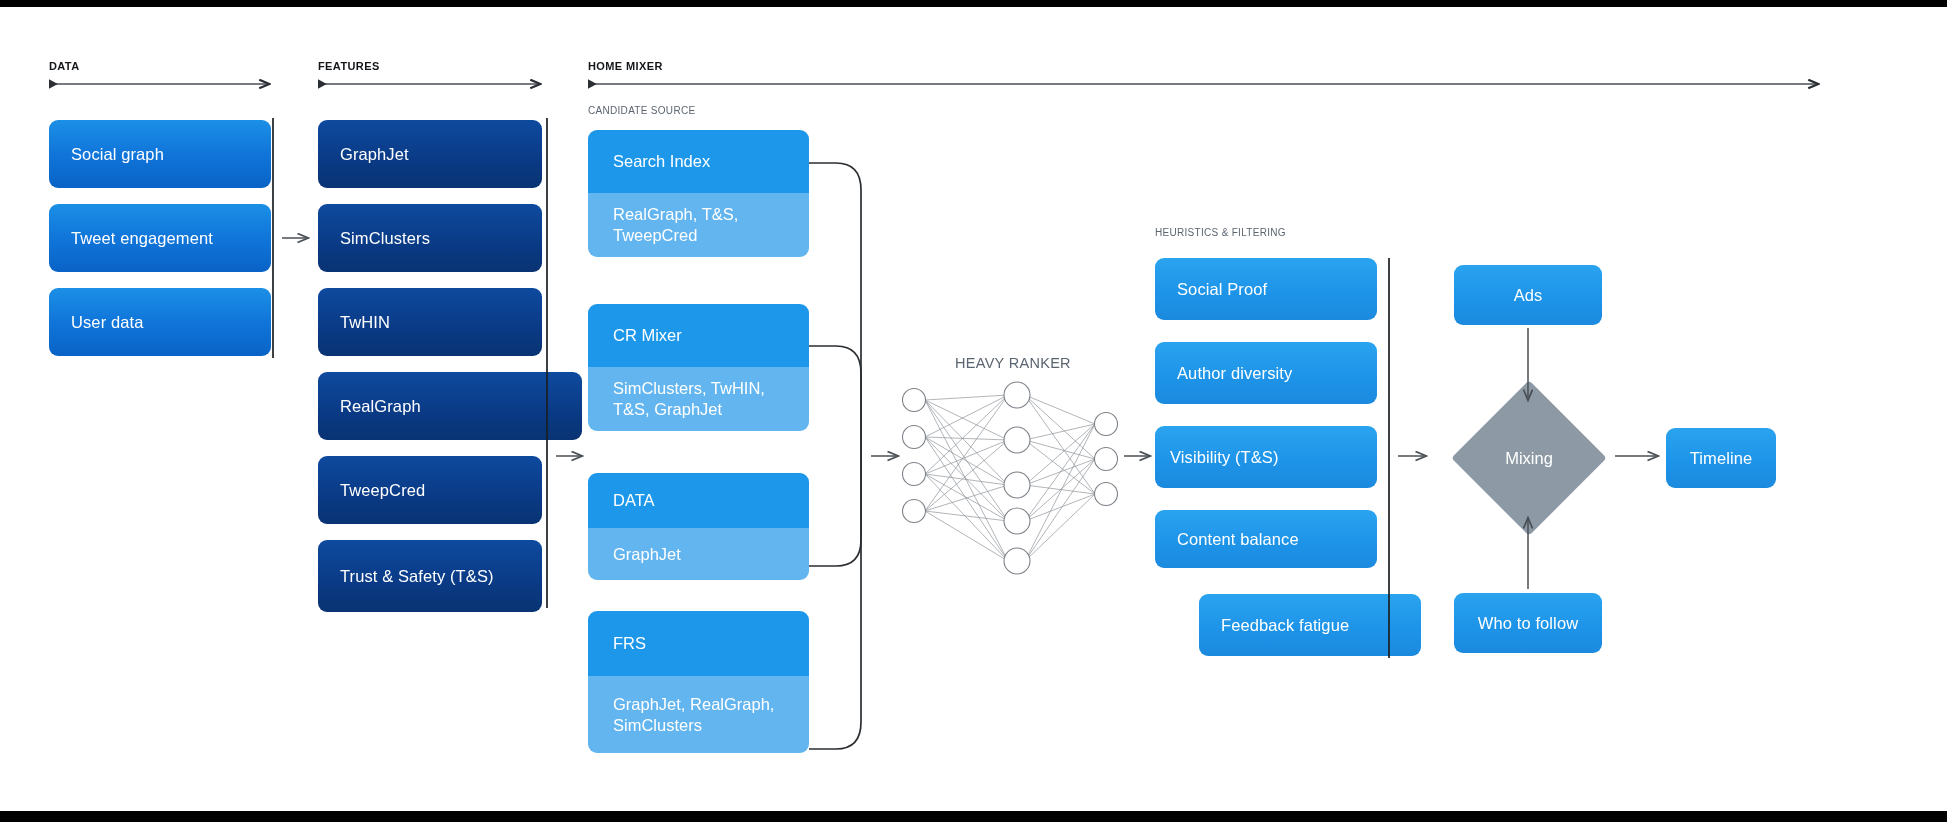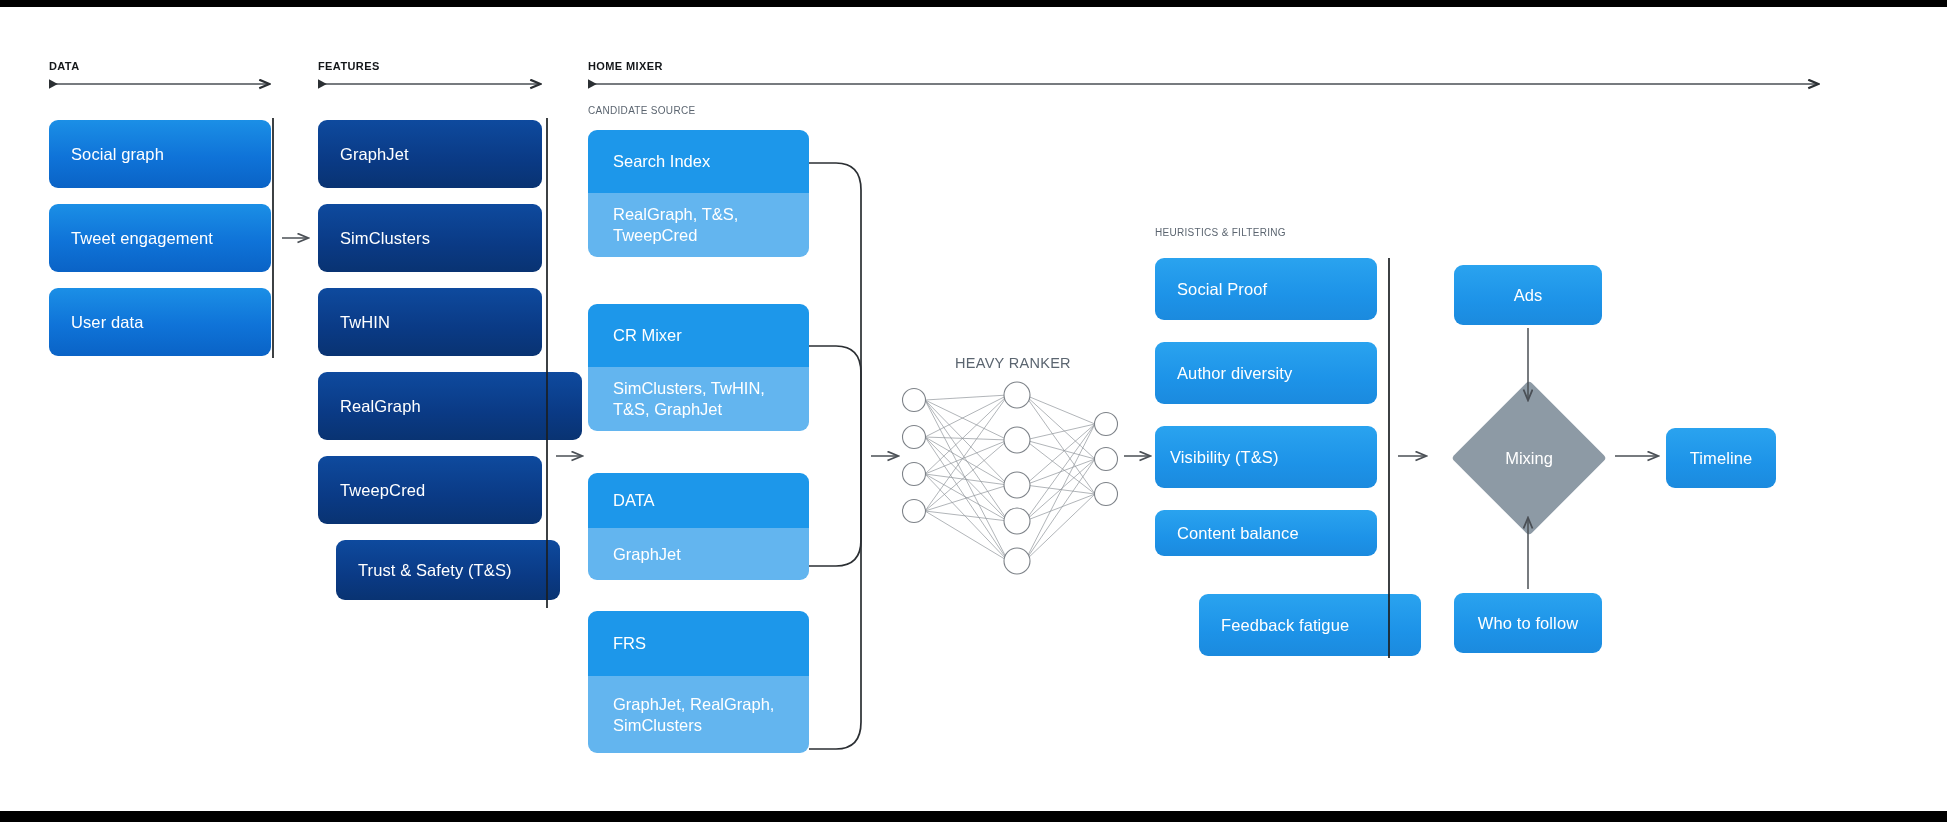--- a/index.html
+++ b/index.html
@@ -169,21 +169,21 @@
   </div>
   <div class="box feature" style="left:318px; top:288px; width:224px; height:68px;">
     <span>TwHIN</span>
   </div>
   <div class="box feature" style="left:318px; top:372px; width:264px; height:68px;">
     <span>RealGraph</span>
   </div>
   <div class="box feature" style="left:318px; top:456px; width:224px; height:68px;">
     <span>TweepCred</span>
   </div>
-  <div class="box feature" style="left:336px; top:540px; width:224px; height:60px;">
+  <div class="box feature" style="left:318px; top:540px; width:224px; height:72px;">
     <span>Trust &amp; Safety (T&amp;S)</span>
   </div>
 
   <div class="cand" style="left:588px; top:130px; width:221px; height:127px;">
     <div class="head" style="height:63px;">Search Index</div>
     <div class="body">RealGraph, T&amp;S, TweepCred</div>
   </div>
 
   <div class="cand" style="left:588px; top:304px; width:221px; height:127px;">
     <div class="head" style="height:63px;">CR Mixer</div>
@@ -202,21 +202,21 @@
 
   <div class="box heur" style="left:1155px; top:258px; width:222px; height:62px;">
     <span>Social Proof</span>
   </div>
   <div class="box heur" style="left:1155px; top:342px; width:222px; height:62px;">
     <span>Author diversity</span>
   </div>
   <div class="box heur" style="left:1155px; top:426px; width:222px; height:62px;padding-left:15px;">
     <span>Visibility (T&amp;S)</span>
   </div>
-  <div class="box heur" style="left:1155px; top:510px; width:222px; height:46px;">
+  <div class="box heur" style="left:1155px; top:510px; width:222px; height:58px;">
     <span>Content balance</span>
   </div>
   <div class="box heur" style="left:1199px; top:594px; width:222px; height:62px;">
     <span>Feedback fatigue</span>
   </div>
 
   <div class="box out" style="left:1454px; top:265px; width:148px; height:60px;">
     <span>Ads</span>
   </div>
 

